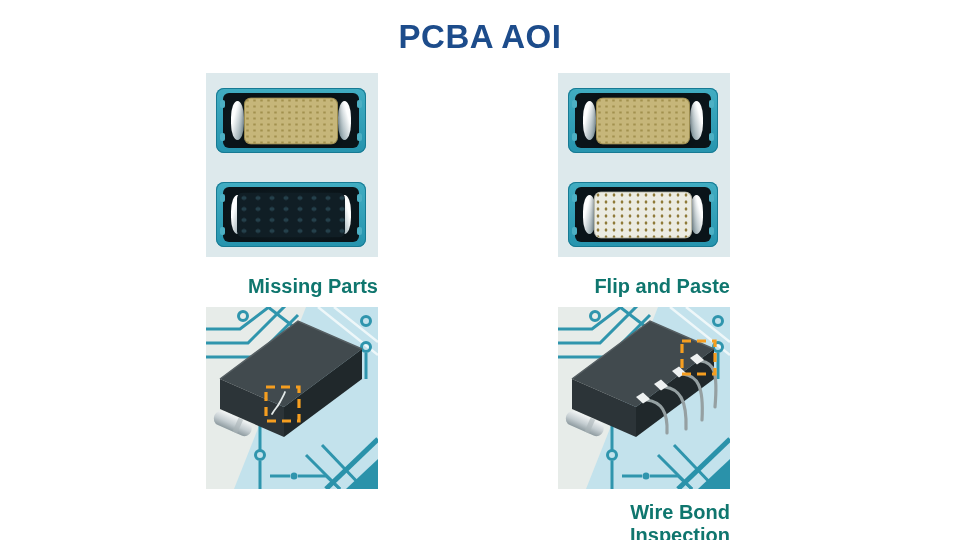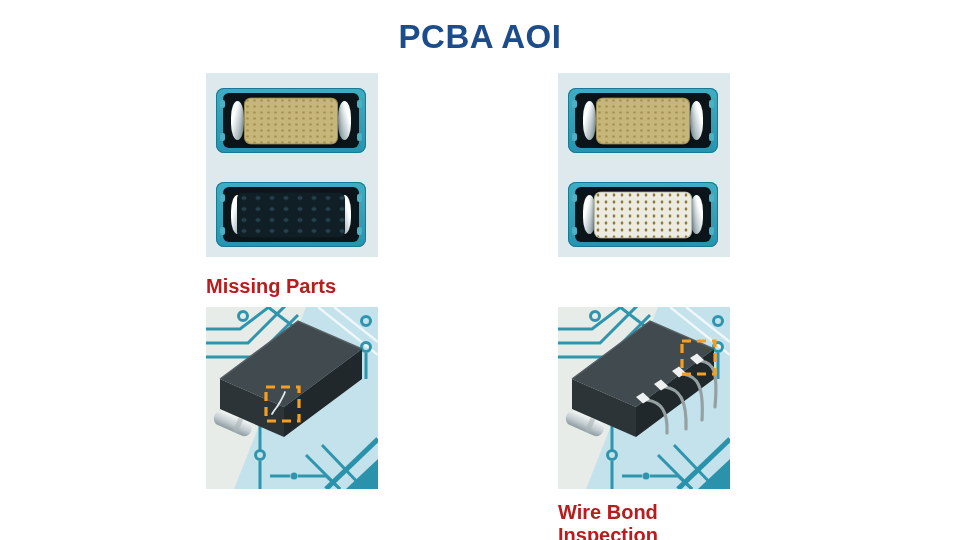--- a/index.html
+++ b/index.html
@@ -12,22 +12,22 @@
 
   
   .panel{position:absolute;width:172px;}
   .photo-panel{height:184px;background:#dde9ec;}
   .illus-panel{height:182px;}
   .pos-tl{left:206px;top:73px;}
   .pos-tr{left:558px;top:73px;}
   .pos-bl{left:206px;top:307px;}
   .pos-br{left:558px;top:307px;}
 
-  .caption{position:absolute;width:172px;text-align:left;font-size:20px;
-    font-weight:700;color:#b91c1c;}
+  .caption{position:absolute;width:172px;text-align:right;font-size:20px;
+    font-weight:700;color:#0f766e;}
   .cap-left{left:206px;}
   .cap-right{left:558px;}
   .cap-toprow{top:275px;}
   .cap-botrow{top:501px;}
 
   
   .chip-tile{position:absolute;left:10px;width:150px;height:65px;border-radius:8px;
     background:linear-gradient(180deg,#41adc2,#2694ae);
     box-shadow:inset 0 0 0 1px #177a93;}
   .tile-1{top:15px;}
@@ -134,20 +134,21 @@
     <div class="chip-tile tile-2">
       <div class="chip-dark">
         <div class="term term-left"></div>
         <div class="term term-right"></div>
         <div class="chip-body body-flip"></div>
       </div>
     </div>
   </div>
 
   <div class="caption cap-left cap-toprow">Missing Parts</div>
+  <div class="caption cap-right cap-toprow">Flip and Paste</div>
 
   <div class="panel illus-panel pos-bl">
     <svg width="172" height="182" viewBox="0 0 172 182">
       <use href="#pcbArt"></use>
       <use href="#smdComp"></use>
       <path d="M66,107 C70,100 71,101 74,95 C76,91 78,88 79,85" stroke="#e3e9e9" stroke-width="1.8" fill="none" stroke-linecap="round"></path>
       <rect x="60" y="80" width="33" height="34" fill="none" stroke="#f59e20" stroke-width="3.2" stroke-dasharray="9 6"></rect>
     </svg>
   </div>
 

